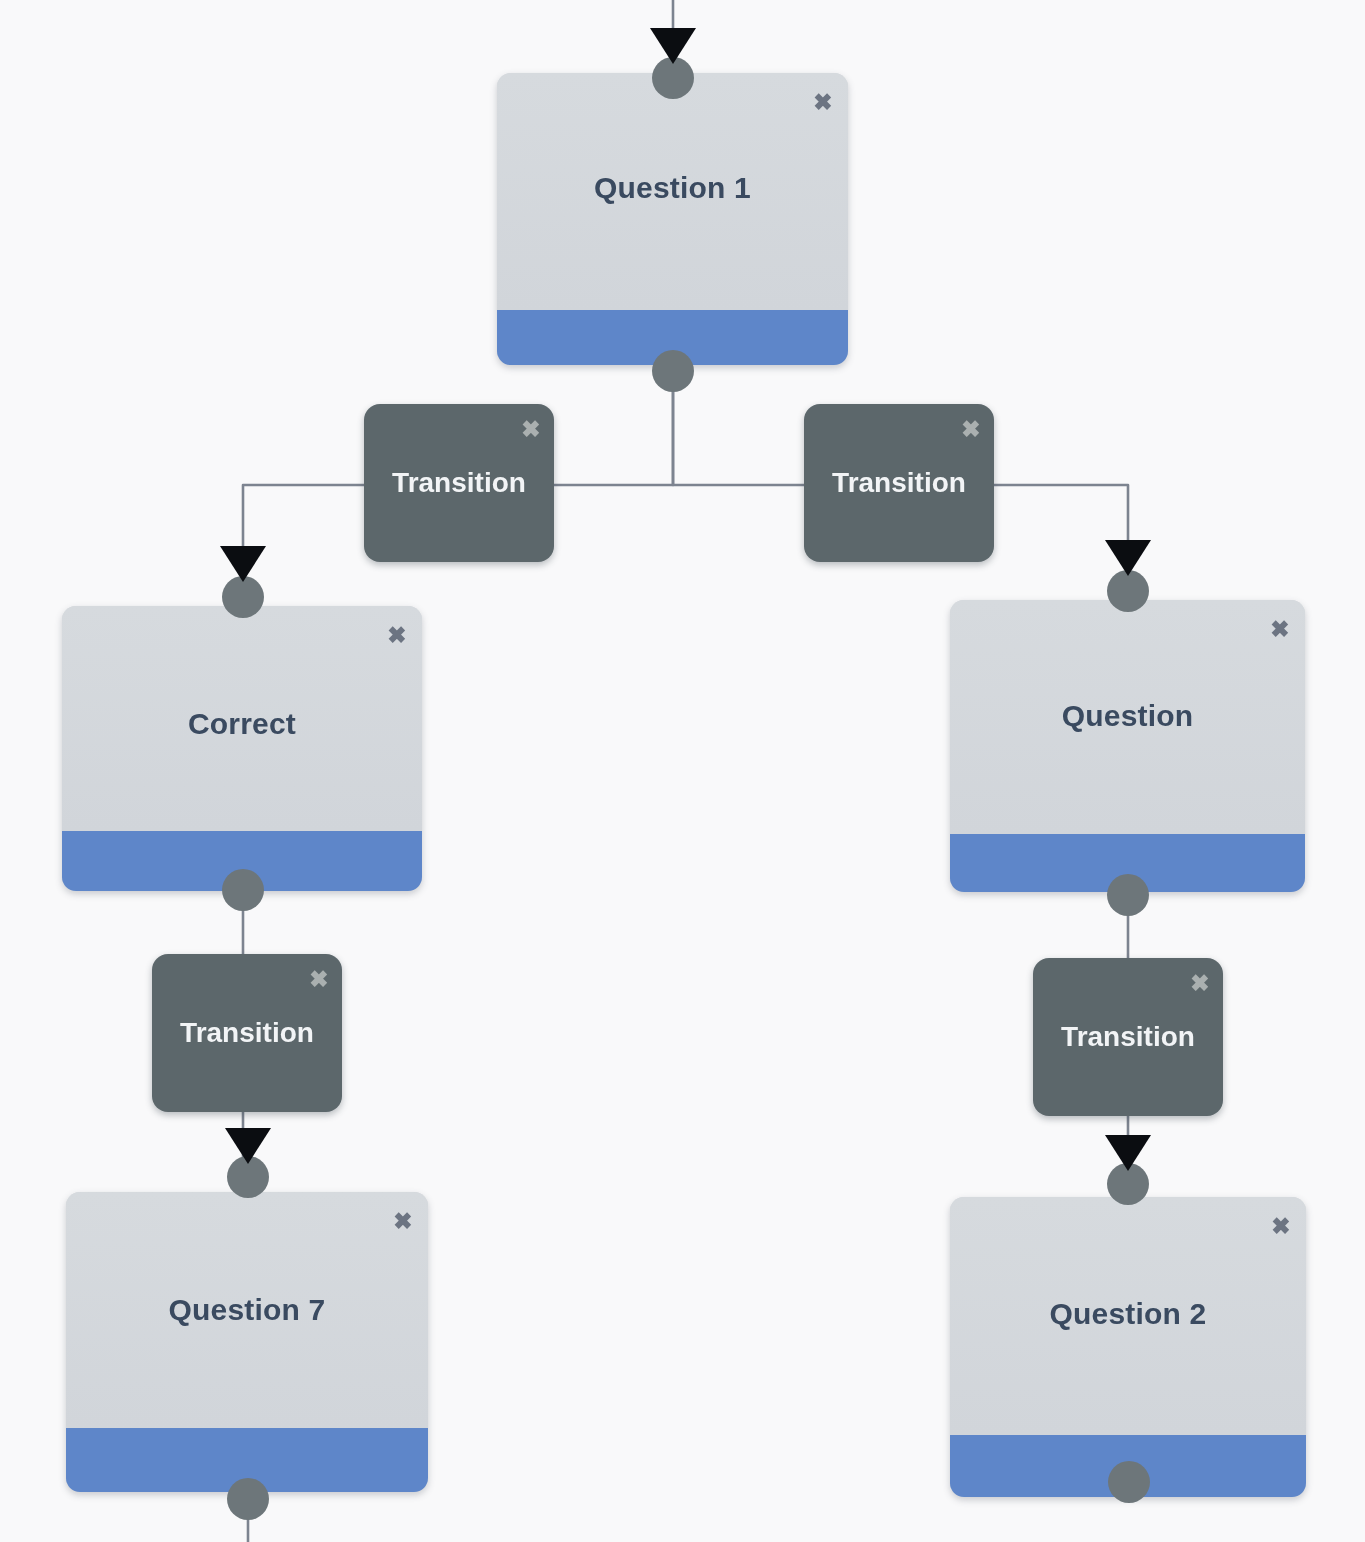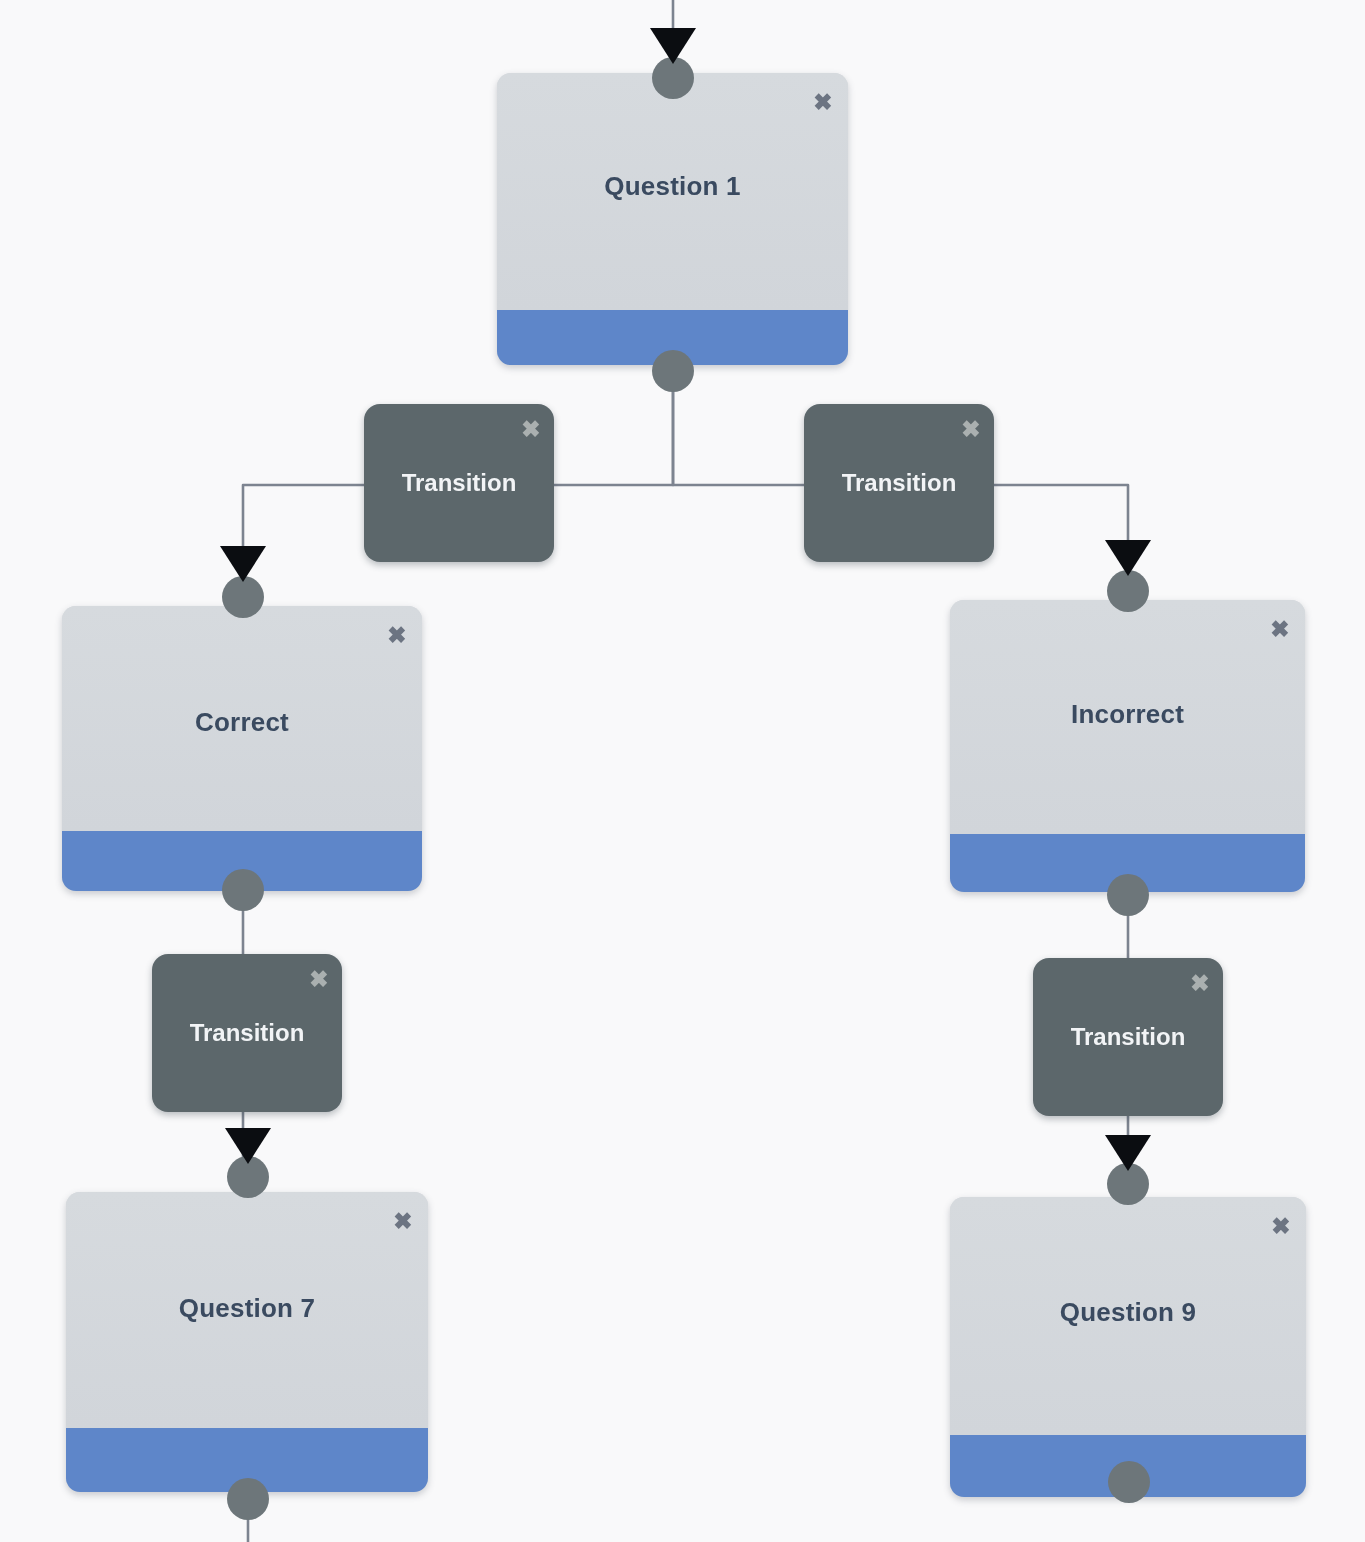--- a/index.html
+++ b/index.html
@@ -41,21 +41,21 @@
   .state-body {
     position: relative;
     flex: 1 1 auto;
     background: linear-gradient(180deg, #d6dade 0%, #d1d5da 100%);
     display: flex;
     align-items: flex-start;
     justify-content: center;
   }
   .state-title {
     margin-top: 28%;
-    font-size: 26px;
+    font-size: 30px;
     font-weight: bold;
     color: #3a4a60;
     letter-spacing: 0.2px;
     text-align: center;
     user-select: none;
   }
   .state-footer {
     flex: 0 0 auto;
     background: #5e86c9;
   }
@@ -66,21 +66,21 @@
     z-index: 3;
     border-radius: 16px;
     background: #5c676b;
     box-shadow: 0 3px 7px rgba(50,60,70,0.33);
     display: flex;
     align-items: center;
     justify-content: center;
     cursor: pointer;
   }
   .transition-title {
-    font-size: 24px;
+    font-size: 28px;
     font-weight: bold;
     color: #f2f4f6;
     user-select: none;
     white-space: nowrap;
   }
 
   
   .close-icon {
     position: absolute;
     width: 22px;
@@ -142,35 +142,35 @@
     </div>
     <div class="state-node" style="left: 62px; top: 606px; width: 360px; height: 285px;">
       <div class="state-body">
         <div class="state-title">Correct</div>
         <div class="close-icon on-light" style="right: 14px; top: 18px;">✖</div>
       </div>
       <div class="state-footer" style="height: 60px;"></div>
     </div>
     <div class="state-node" style="left: 950px; top: 600px; width: 355px; height: 292px;">
       <div class="state-body">
-        <div class="state-title">Incorrect</div>
+        <div class="state-title">Question</div>
         <div class="close-icon on-light" style="right: 14px; top: 18px;">✖</div>
       </div>
       <div class="state-footer" style="height: 58px;"></div>
     </div>
     <div class="state-node" style="left: 66px; top: 1192px; width: 362px; height: 300px;">
       <div class="state-body">
         <div class="state-title">Question 7</div>
         <div class="close-icon on-light" style="right: 14px; top: 18px;">✖</div>
       </div>
       <div class="state-footer" style="height: 64px;"></div>
     </div>
     <div class="state-node" style="left: 950px; top: 1197px; width: 356px; height: 300px;">
       <div class="state-body">
-        <div class="state-title">Question 9</div>
+        <div class="state-title">Question 2</div>
         <div class="close-icon on-light" style="right: 14px; top: 18px;">✖</div>
       </div>
       <div class="state-footer" style="height: 62px;"></div>
     </div>
     <div class="transition-node" style="left: 364px; top: 404px; width: 190px; height: 158px;">
       <div class="transition-title">Transition</div>
       <div class="close-icon on-dark" style="right: 12px; top: 14px;">✖</div>
     </div>
     <div class="transition-node" style="left: 804px; top: 404px; width: 190px; height: 158px;">
       <div class="transition-title">Transition</div>

